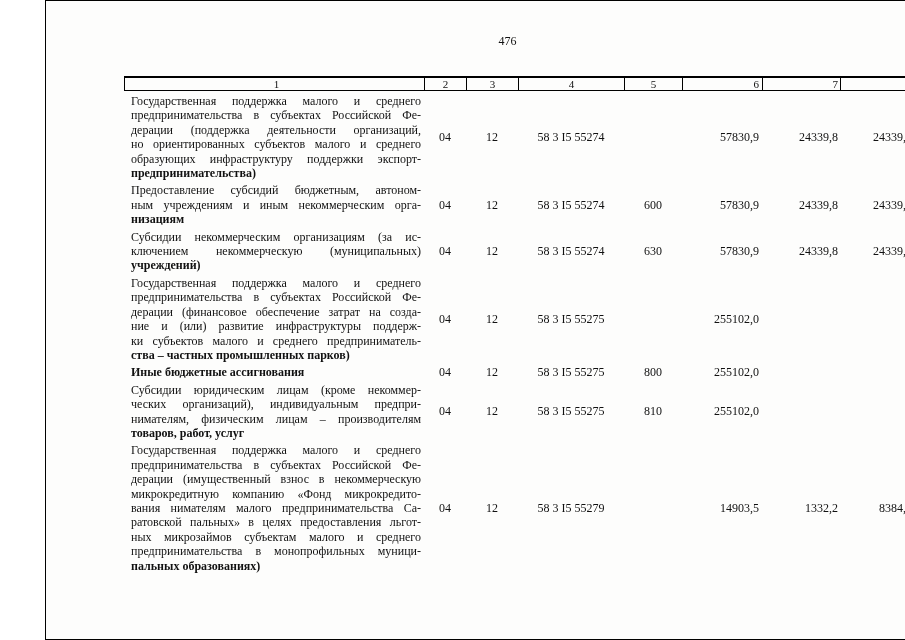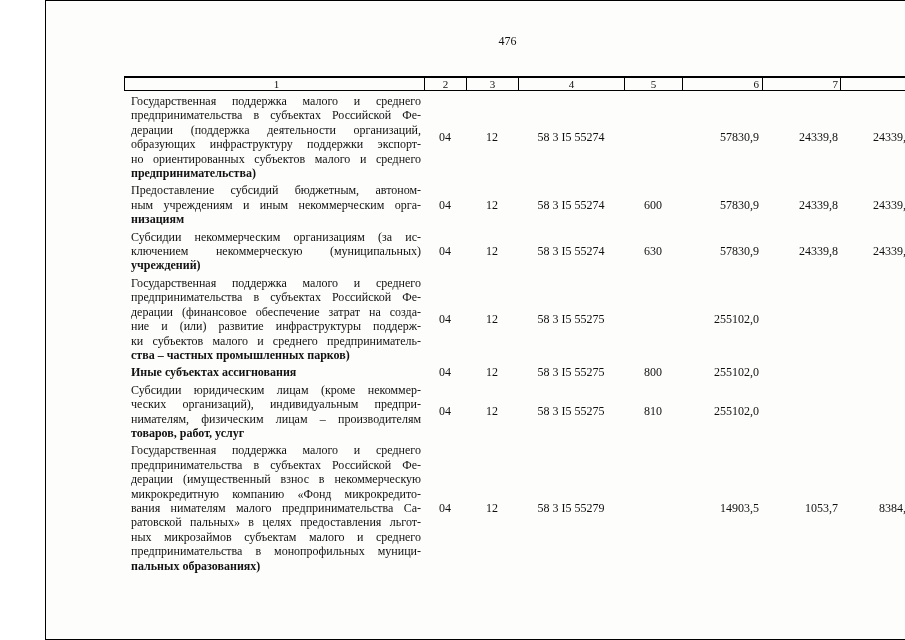--- a/index.html
+++ b/index.html
@@ -102,22 +102,22 @@
       <div class="hcell c8">8</div>
     </div>
 
     <div class="tbody">
 
       <div class="trow">
         <div class="cell c1">
             <div class="tline">Государственная поддержка малого и среднего</div>
             <div class="tline">предпринимательства в субъектах Российской Фе-</div>
             <div class="tline">дерации (поддержка деятельности организаций,</div>
+            <div class="tline">но ориентированных субъектов малого и среднего</div>
             <div class="tline">образующих инфраструктуру поддержки экспорт-</div>
-            <div class="tline">но ориентированных субъектов малого и среднего</div>
             <div class="tline tline-last">предпринимательства)</div>
           </div>
         <div class="cell c2">04</div>
         <div class="cell c3">12</div>
         <div class="cell c4">58 3 I5 55274</div>
         <div class="cell c5"></div>
         <div class="cell c6">57830,9</div>
         <div class="cell c7">24339,8</div>
         <div class="cell c8">24339,8</div>
       </div>
@@ -165,21 +165,21 @@
         <div class="cell c3">12</div>
         <div class="cell c4">58 3 I5 55275</div>
         <div class="cell c5"></div>
         <div class="cell c6">255102,0</div>
         <div class="cell c7"></div>
         <div class="cell c8"></div>
       </div>
 
       <div class="trow">
         <div class="cell c1">
-            <div class="tline tline-last">Иные субъектах ассигнования</div>
+            <div class="tline tline-last">Иные бюджетные ассигнования</div>
           </div>
         <div class="cell c2">04</div>
         <div class="cell c3">12</div>
         <div class="cell c4">58 3 I5 55275</div>
         <div class="cell c5">800</div>
         <div class="cell c6">255102,0</div>
         <div class="cell c7"></div>
         <div class="cell c8"></div>
       </div>
 
@@ -209,19 +209,19 @@
             <div class="tline">ратовской пальных» в целях предоставления льгот-</div>
             <div class="tline">ных микрозаймов субъектам малого и среднего</div>
             <div class="tline">предпринимательства в монопрофильных муници-</div>
             <div class="tline tline-last">пальных образованиях)</div>
           </div>
         <div class="cell c2">04</div>
         <div class="cell c3">12</div>
         <div class="cell c4">58 3 I5 55279</div>
         <div class="cell c5"></div>
         <div class="cell c6">14903,5</div>
-        <div class="cell c7">1053,7</div>
+        <div class="cell c7">1332,2</div>
         <div class="cell c8">8384,9</div>
       </div>
 
     </div>
   </div>
 </div>
 
 </body></html>

